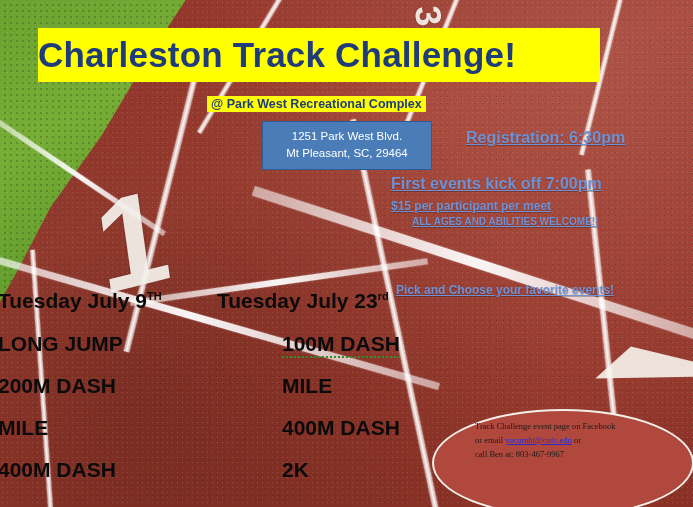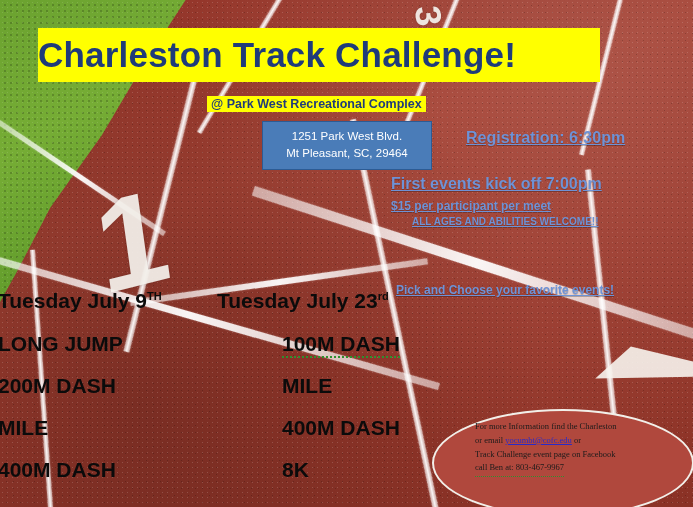--- a/index.html
+++ b/index.html
@@ -251,23 +251,22 @@
   <div class="event col1 row1">200M DASH</div>
   <div class="event col1 row2">MILE</div>
   <div class="event col1 row3">400M DASH</div>
 
   <div class="day-head day2-head">
     <span>Tuesday July 23</span><sup>rd</sup>
   </div>
   <div class="event col2 row0"><span class="spellcheck">100M DASH</span></div>
   <div class="event col2 row1">MILE</div>
   <div class="event col2 row2">400M DASH</div>
-  <div class="event col2 row3">8K</div>
+  <div class="event col2 row3">2K</div>
 
   <div class="contact-oval"></div>
   <div class="contact-text">
-    <div>For more Information find the Charleston</div>
+    <div>Track Challenge event page on Facebook</div>
     <div><span>or email </span><a class="email" href="#">yocumbt@cofc.edu</a><span> or</span></div>
-    <div>Track Challenge event page on Facebook</div>
     <div><span class="phoneline">call  Ben at: 803-467-9967</span></div>
   </div>
 
 </div>
 
 </body></html>

